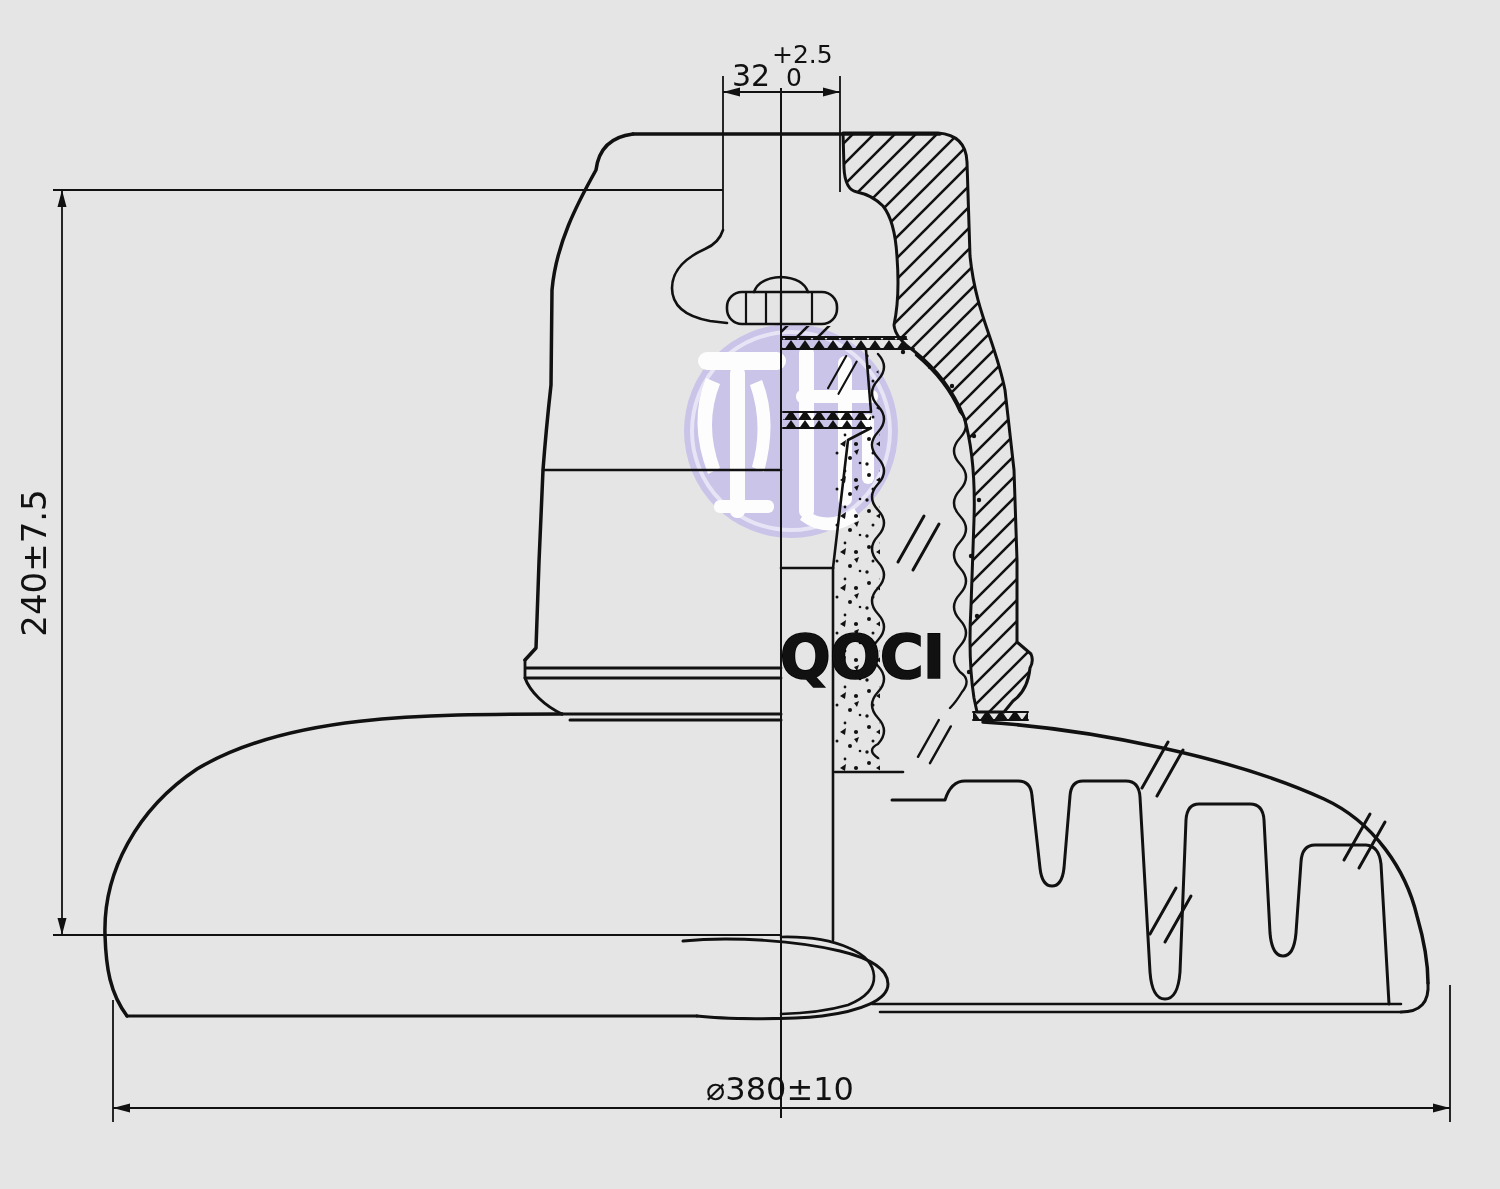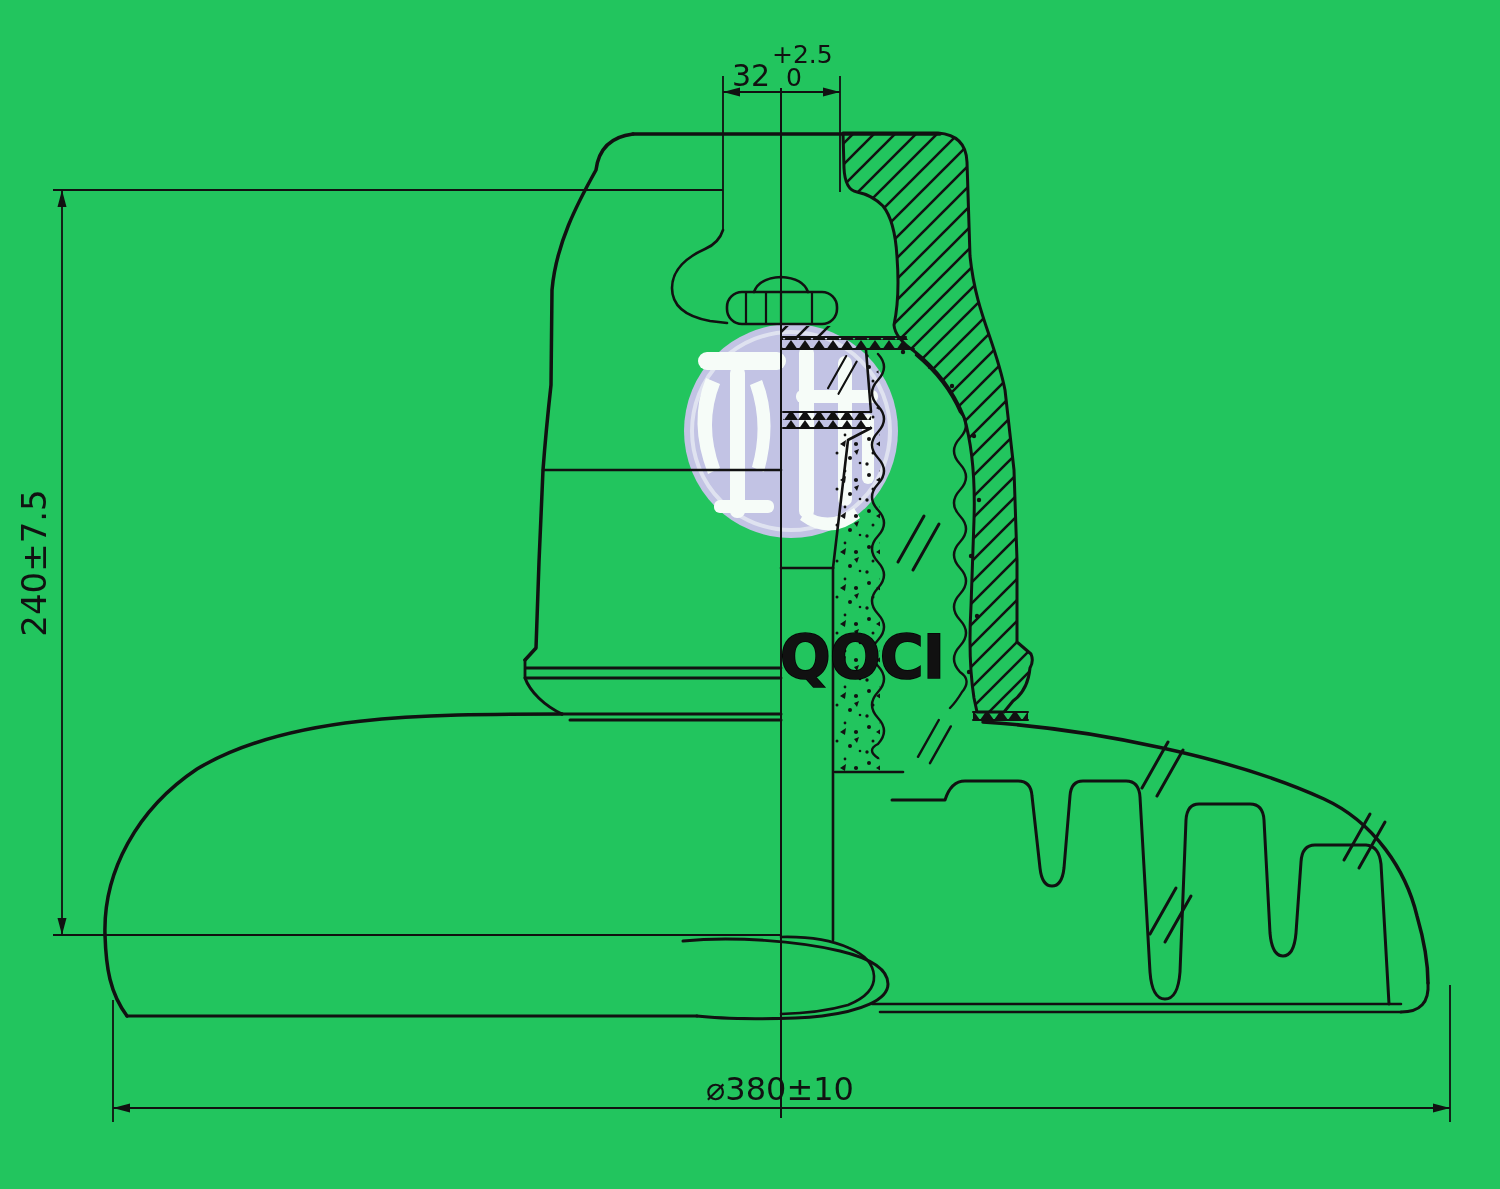--- a/index.html
+++ b/index.html
@@ -1,19 +1,19 @@
 <!DOCTYPE html>
 <html><head>
 <meta charset="utf-8">
 <style>
   html,body{margin:0;padding:0;background:#fff;}
   .sheet{
     position:relative;
     width:1500px;height:1189px;
-    background:#22c55e;
+    background:#e5e5e5;
     font-family:"DejaVu Sans", sans-serif;
     overflow:hidden;
   }
   svg{display:block;}
   text{fill:#111;}
   .dimtxt{font-family:"DejaVu Sans", sans-serif;font-weight:400;}
   .brandtxt{font-family:"DejaVu Sans", sans-serif;font-weight:900;letter-spacing:-1px;}
 </style>
 </head>
 <body>

